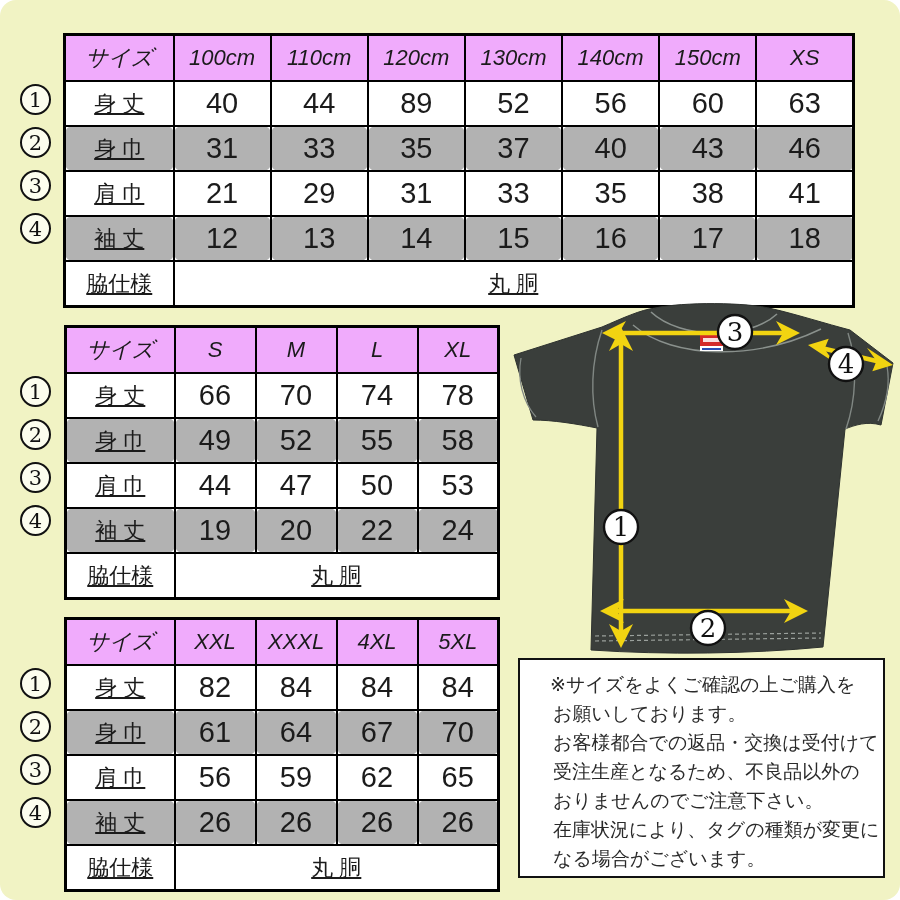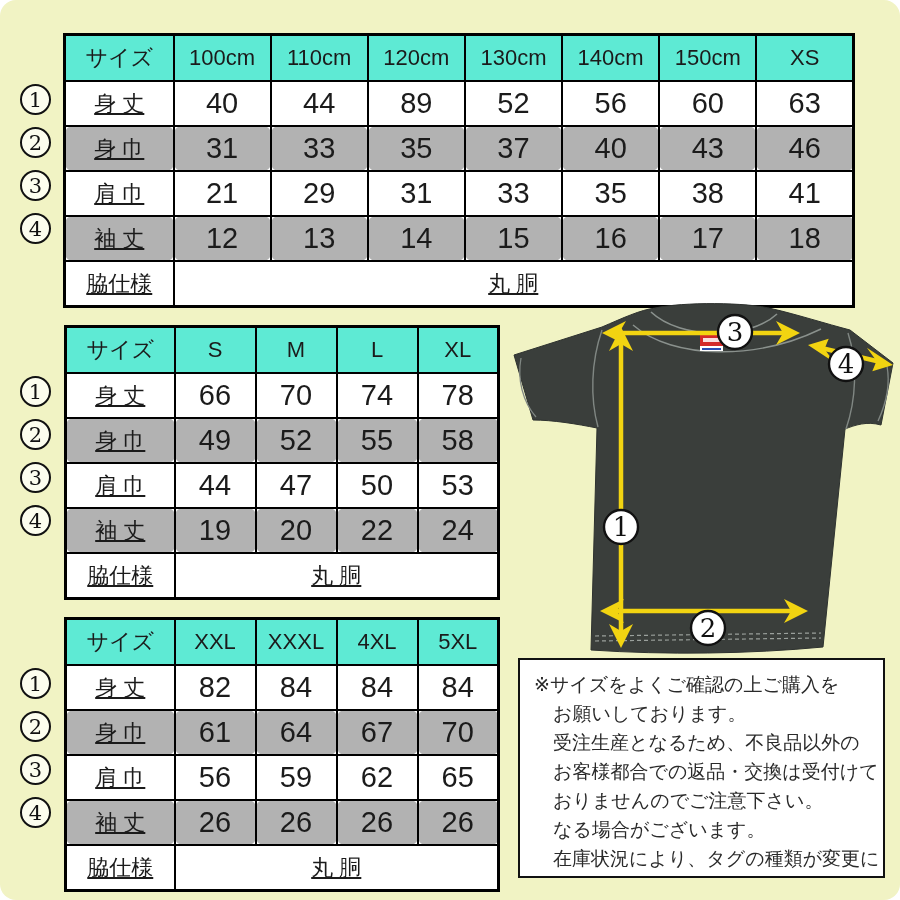--- a/index.html
+++ b/index.html
@@ -12,21 +12,21 @@
   
   .size-table {
     position:absolute; border-collapse:collapse; table-layout:fixed;
     background:#ffffff; border:3px solid #000;
   }
   .size-table td {
     border:2px solid #000; text-align:center; vertical-align:middle;
     font-size:22px; height:43px; padding:0; overflow:hidden; white-space:nowrap;
   }
   .size-table tr:first-child td { height:44px; }
-  .size-table td.hdr { background:#5eead4; }
+  .size-table td.hdr { background:#f0abfc;font-style:italic; }
   .size-table td.shade { background:#b2b2b2;border-radius:8px; }
   .size-table td.lbl { font-size:22px;text-decoration:underline; }
   .size-table td.val { font-size:29px; }
   .size-table col.c-label { width:109px; }
   #table-kids  { left:63px; top:33px;  width:792px; }
   #table-adult { left:64px; top:325px; width:436px; }
   #table-plus  { left:64px; top:617px; width:436px; }
   
   .marker-stack { position:absolute; left:20px; display:flex; flex-direction:column; gap:12px; }
   #markers-kids  { top:84px; }
@@ -42,21 +42,21 @@
   
   .note-box {
     position:absolute; left:518px; top:658px; width:367px; height:220px;
     background:#ffffff; border:2px solid #111; box-sizing:border-box;
     padding:10px 0 0 14px;
   }
   .note-line {
     font-size:19px; line-height:29px; color:#2a2a2a;
     padding-left:19px; white-space:nowrap;
   }
-  .note-line:first-child { padding-left:0; }
+  .note-line:first-child { padding-left:0;margin-left:16px; }
 </style>
 </head>
 <body>
 
 <div class="canvas">
 
   <table class="size-table" id="table-kids">
       <colgroup>
         <col class="c-label">
         <col>
@@ -312,20 +312,20 @@
           <circle cx="341" cy="64" r="17" fill="#ffffff" stroke="#111" stroke-width="2.4"></circle>
           <text x="341" y="73">4</text>
         </g>
       </g>
     </svg>
   </div>
 
   <div class="note-box">
       <div class="note-line">※サイズをよくご確認の上ご購入を</div>
       <div class="note-line">お願いしております。</div>
+      <div class="note-line">お客様都合での返品・交換は受付けて</div>
       <div class="note-line">受注生産となるため、不良品以外の</div>
-      <div class="note-line">お客様都合での返品・交換は受付けて</div>
       <div class="note-line">おりませんのでご注意下さい。</div>
+      <div class="note-line">在庫状況により、タグの種類が変更に</div>
       <div class="note-line">なる場合がございます。</div>
-      <div class="note-line">在庫状況により、タグの種類が変更に</div>
     </div>
 
 </div>
 
 </body></html>

